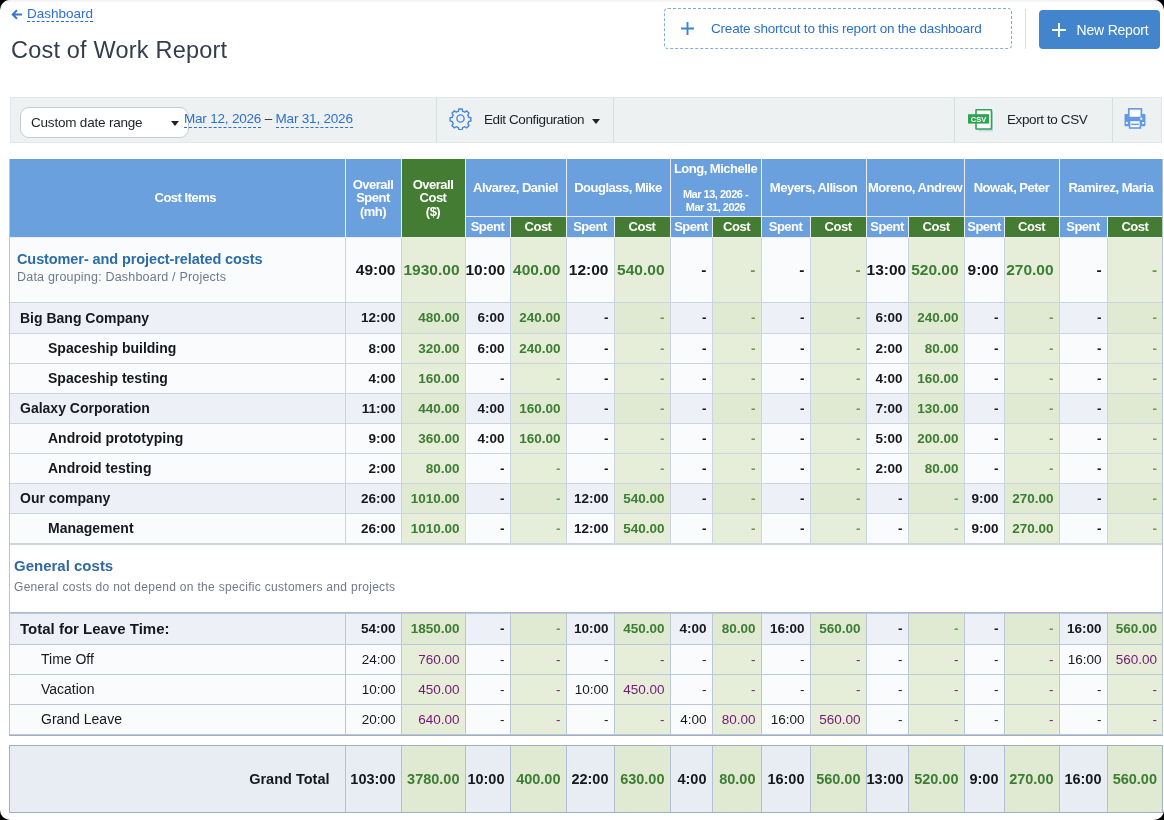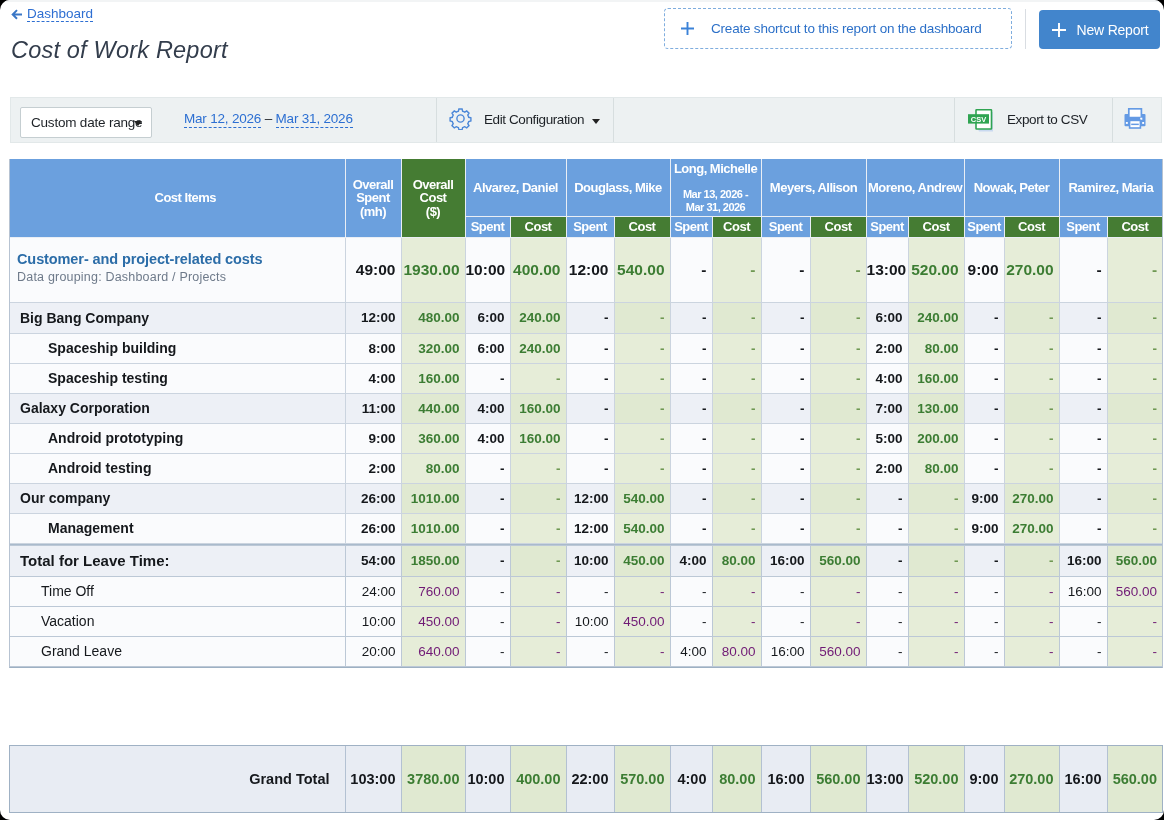--- a/index.html
+++ b/index.html
@@ -1,30 +1,30 @@
 <!DOCTYPE html>
 <html><head><meta charset="utf-8"><title>Cost of Work Report</title>
 <style>
 *{margin:0;padding:0;box-sizing:border-box;}
 html,body{width:1164px;height:820px;background:#000;overflow:hidden;}
 body{font-family:"Liberation Sans",sans-serif;}
 .page{position:absolute;inset:0;background:#fff;border-radius:10px;overflow:hidden;}
 
 .back{position:absolute;left:27px;top:8px;font-size:13.5px;line-height:12px;color:#2e6fd2;border-bottom:1px dashed #2e6fd2;padding-bottom:1px;}
 .backarr{position:absolute;left:11px;top:9px;}
-h1{position:absolute;left:11px;top:37px;font-size:23.5px;font-weight:400;color:#333d4c;letter-spacing:0.2px;font-style:italic;}
+h1{position:absolute;left:11px;top:37px;font-size:23.5px;font-weight:400;color:#333d4c;letter-spacing:0.2px;}
 .shortcut{position:absolute;left:664px;top:8px;width:348px;height:41px;border:1px dashed #7fadde;border-radius:4px;display:flex;align-items:center;justify-content:flex-start;padding-left:15px;}
 .shortcut .lbl{color:#2c70c8;font-size:13.5px;letter-spacing:-0.2px;}
 .vsep-top{position:absolute;left:1025px;top:9px;width:1px;height:40px;background:#d9dde2;}
 .newreport{position:absolute;left:1039px;top:10px;width:121px;height:39px;background:#4285cc;border-radius:4px;display:flex;align-items:center;justify-content:center;color:#fff;}
 .newreport .lbl{font-size:14px;letter-spacing:-0.2px;}
 
 .toolbar{position:absolute;left:10px;top:97px;width:1152px;height:46px;background:#edf1f2;border:1px solid #e2e8e9;}
 .tsep{position:absolute;top:0;width:1px;height:44px;background:#d7dedf;}
-.select{position:absolute;left:9px;top:9px;width:132px;height:31px;background:#fff;border:1px solid #c5ced1;border-radius:2px;font-size:13.5px;letter-spacing:-0.2px;color:#1d2126;line-height:29px;padding-left:10px;}
+.select{position:absolute;left:9px;top:9px;width:169px;height:31px;background:#fff;border:1px solid #c5ced1;border-radius:9px;font-size:13.5px;letter-spacing:-0.2px;color:#1d2126;line-height:29px;padding-left:10px;}
 .select .car{position:absolute;right:9px;top:13px;width:0;height:0;border-left:4.5px solid transparent;border-right:4.5px solid transparent;border-top:5px solid #222;}
 .dates{position:absolute;left:173px;top:13px;font-size:13.5px;letter-spacing:-0.2px;color:#1d2126;}
 .dates a{color:#2c6fd2;border-bottom:1px dashed #2c6fd2;padding-bottom:1px;}
 .tool-lbl{position:absolute;top:14px;font-size:13.5px;letter-spacing:-0.4px;color:#1d2126;}
 .car2{position:absolute;top:21px;width:0;height:0;border-left:4.5px solid transparent;border-right:4.5px solid transparent;border-top:5px solid #222;}
 
 .report{position:absolute;left:9px;top:159px;width:1154px;border-left:1px solid #b7c3d2;border-right:1px solid #b7c3d2;border-bottom:1px solid #9db0c3;}
 table{border-collapse:collapse;table-layout:fixed;width:1152px;}
 th,td{overflow:hidden;white-space:nowrap;}
 thead th{color:#fff;font-weight:bold;background:#6ba0de;border:1px solid #e9eef5;vertical-align:middle;text-align:center;}
@@ -349,20 +349,24 @@
             <td class="v dash c cd">-</td>
             <td class="v dash">-</td>
             <td class="v dash c cd">-</td>
             <td class="v">9:00</td>
             <td class="v c">270.00</td>
             <td class="v dash">-</td>
             <td class="v dash c cd last">-</td>
           </tr>
         </tbody>
       </table>
+<div class="gc">
+        <div class="a">General costs</div>
+        <div class="b">General costs do not depend on the specific customers and projects</div>
+      </div>
 <div class="t2wrap">
         <table>
           <colgroup>
             <col style="width:335px">
             <col style="width:56px">
             <col style="width:64px">
             <col style="width:45px">
             <col style="width:56px">
             <col style="width:48px">
             <col style="width:56px">
@@ -480,21 +484,21 @@
           <col style="width:55px">
         </colgroup>
         <tbody>
           <tr class="grey">
             <td class="gt first">Grand Total</td>
             <td class="v">103:00</td>
             <td class="v c">3780.00</td>
             <td class="v">10:00</td>
             <td class="v c">400.00</td>
             <td class="v">22:00</td>
-            <td class="v c">570.00</td>
+            <td class="v c">630.00</td>
             <td class="v">4:00</td>
             <td class="v c">80.00</td>
             <td class="v">16:00</td>
             <td class="v c">560.00</td>
             <td class="v">13:00</td>
             <td class="v c">520.00</td>
             <td class="v">9:00</td>
             <td class="v c">270.00</td>
             <td class="v">16:00</td>
             <td class="v c last">560.00</td>

